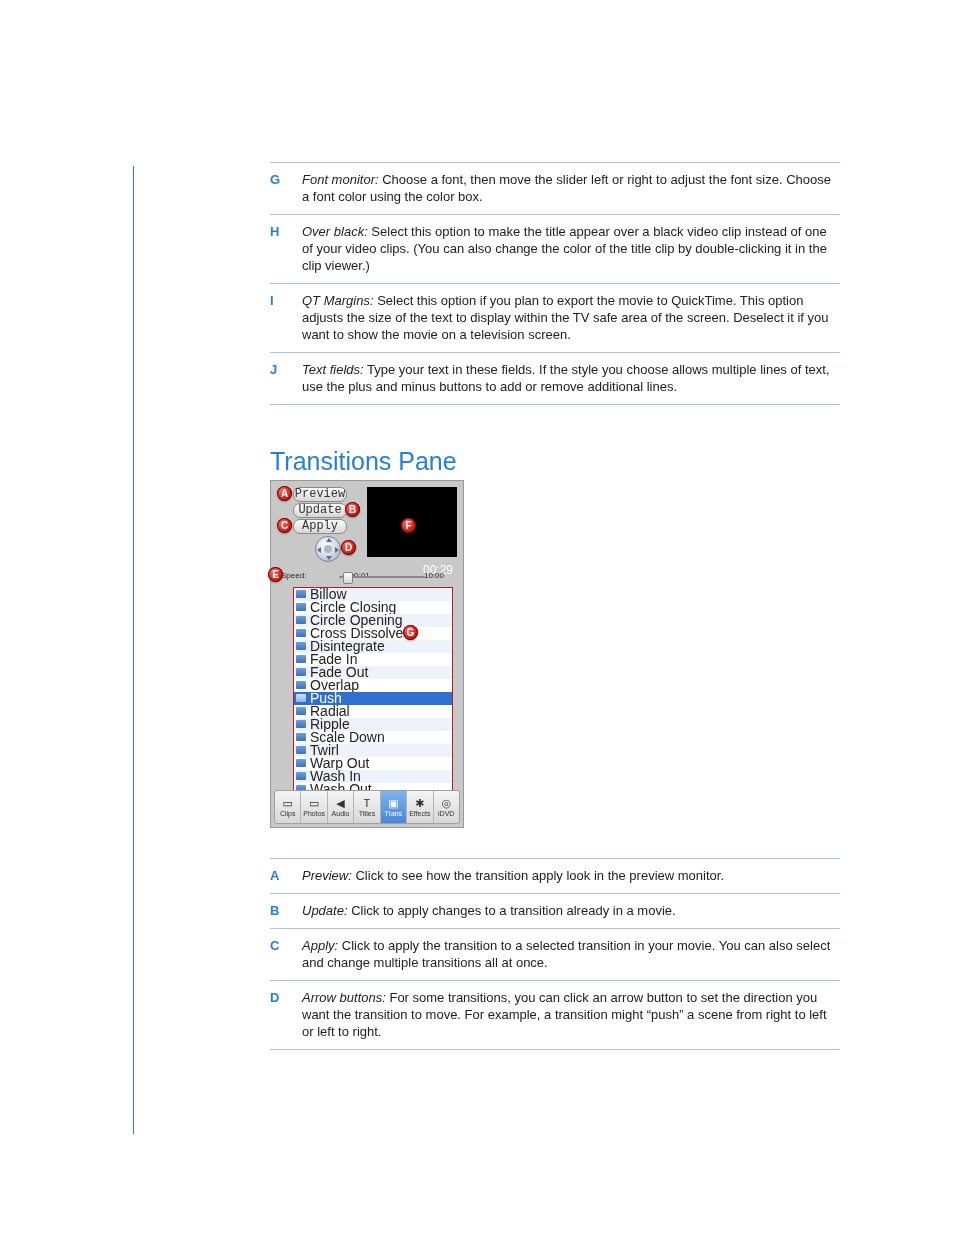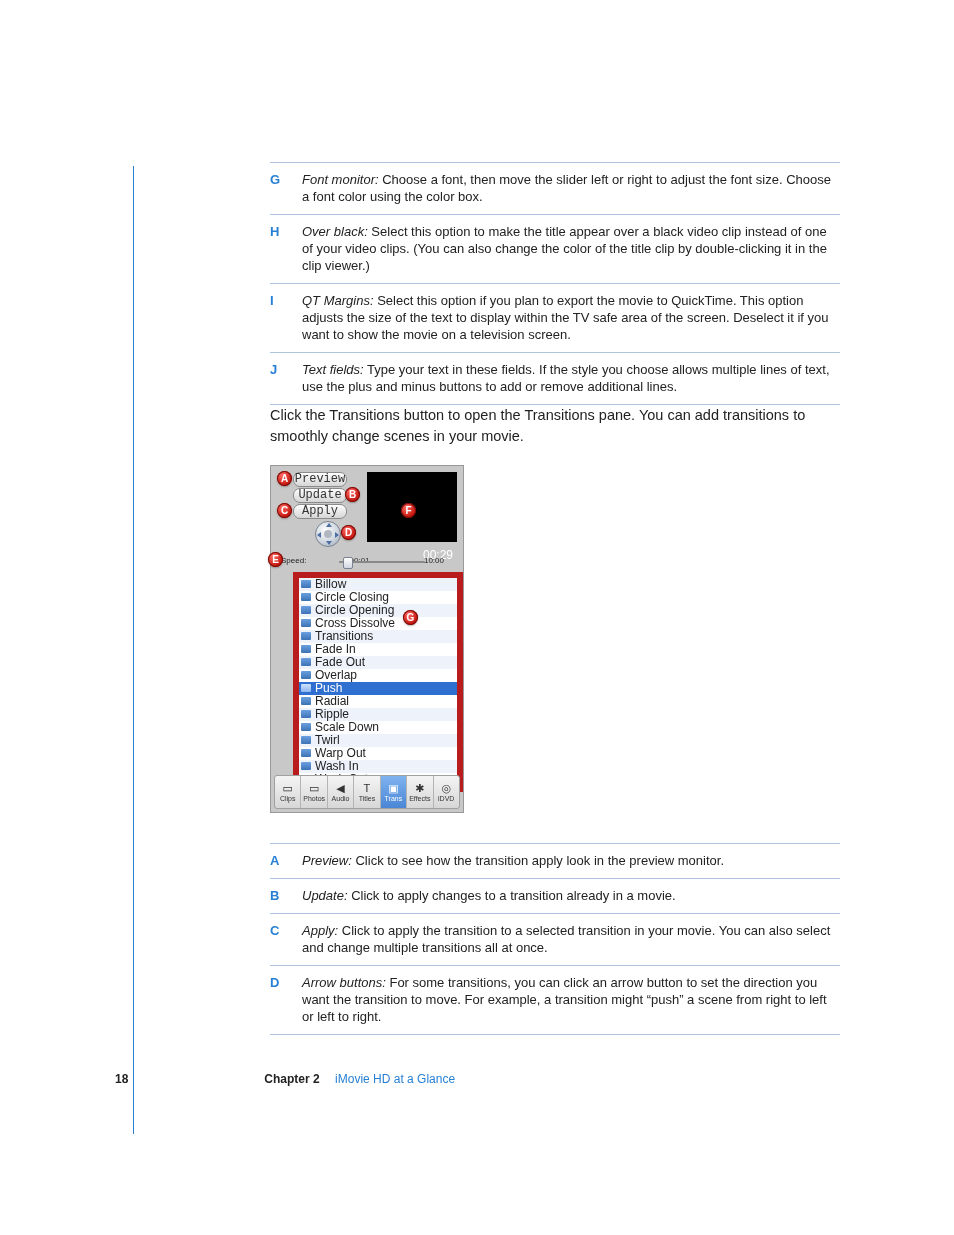--- a/index.html
+++ b/index.html
@@ -149,23 +149,23 @@
   .speed-thumb {
     position:absolute; left:62px; top:1px; width:8px; height:10px;
     background:linear-gradient(#fff,#cfd6df); border:1px solid #7b8390; border-radius:2px;
   }
   .speed-row .vmax { position:absolute; right:11px; top:0; }
   .tlist {
     position: absolute;
     left: 22px;
     top: 106px;
     width: 158px;
-    border: 6px solid #b91c1c;
+    border: 1px solid #b91c1c;
     background: #fff;
-    font-size: 12px;
+    font-size: 14px;
   }
   .tlist .row {
     height: 12px;
     line-height: 12px;
     padding-left: 16px;
     position: relative;
     border-bottom: 1px solid transparent;
   }
   .tlist .row:nth-child(odd){ background:#eef3fb; }
   .tlist .row .ico {
@@ -223,21 +223,21 @@
             <td class="letter">I</td>
             <td class="desc"><span class="lead">QT Margins:</span><span>  Select this option if you plan to export the movie to QuickTime. This option adjusts the size of the text to display within the TV safe area of the screen. Deselect it if you want to show the movie on a television screen.</span></td>
           </tr>
       <tr class="last">
             <td class="letter">J</td>
             <td class="desc"><span class="lead">Text fields:</span><span>  Type your text in these fields. If the style you choose allows multiple lines of text, use the plus and minus buttons to add or remove additional lines.</span></td>
           </tr>
     </tbody>
       </table>
 
-    <p class="section-body">Click the Transitions button to open the Transitions pane. You can add transitions to smoothly change scenes in your movie.</p>
+    <h2 class="section-heading">Transitions Pane</h2>
 
     <div class="shot">
       <div class="pill" style="left:22px; top:6px; width:52px;">Preview</div>
       <div class="pill" style="left:22px; top:22px; width:52px;">Update</div>
       <div class="pill" style="left:22px; top:38px; width:52px;">Apply</div>
       <div class="dirwheel">
         <div class="arrow u"></div>
         <div class="arrow d"></div>
         <div class="arrow l"></div>
         <div class="arrow r"></div>
@@ -251,21 +251,21 @@
         <div class="speed-track"></div>
         <div class="speed-thumb"></div>
         <span class="vmax">10:00</span>
       </div>
 
       <div class="tlist" id="tlist">
           <div class="row"><div class="ico"></div><span>Billow</span></div>
           <div class="row"><div class="ico"></div><span>Circle Closing</span></div>
           <div class="row"><div class="ico"></div><span>Circle Opening</span></div>
           <div class="row"><div class="ico"></div><span>Cross Dissolve</span></div>
-          <div class="row"><div class="ico"></div><span>Transitions</span></div>
+          <div class="row"><div class="ico"></div><span>Disintegrate</span></div>
           <div class="row"><div class="ico"></div><span>Fade In</span></div>
           <div class="row"><div class="ico"></div><span>Fade Out</span></div>
           <div class="row"><div class="ico"></div><span>Overlap</span></div>
           <div class="row sel"><div class="ico"></div><span>Push</span></div>
           <div class="row"><div class="ico"></div><span>Radial</span></div>
           <div class="row"><div class="ico"></div><span>Ripple</span></div>
           <div class="row"><div class="ico"></div><span>Scale Down</span></div>
           <div class="row"><div class="ico"></div><span>Twirl</span></div>
           <div class="row"><div class="ico"></div><span>Warp Out</span></div>
           <div class="row"><div class="ico"></div><span>Wash In</span></div>
@@ -327,18 +327,13 @@
             <td class="desc"><span class="lead">Apply:</span><span>  Click to apply the transition to a selected transition in your movie. You can also select and change multiple transitions all at once.</span></td>
           </tr>
       <tr class="last">
             <td class="letter">D</td>
             <td class="desc"><span class="lead">Arrow buttons:</span><span>  For some transitions, you can click an arrow button to set the direction you want the transition to move. For example, a transition might “push” a scene from right to left or left to right.</span></td>
           </tr>
     </tbody>
       </table>
   </div>
 
-  <div class="footer">
-    <span class="pgnum">18</span>
-    <span class="chapter">Chapter 2</span>
-    <span class="chtitle">iMovie HD at a Glance</span>
-  </div>
 </div>
 
 </body></html>

